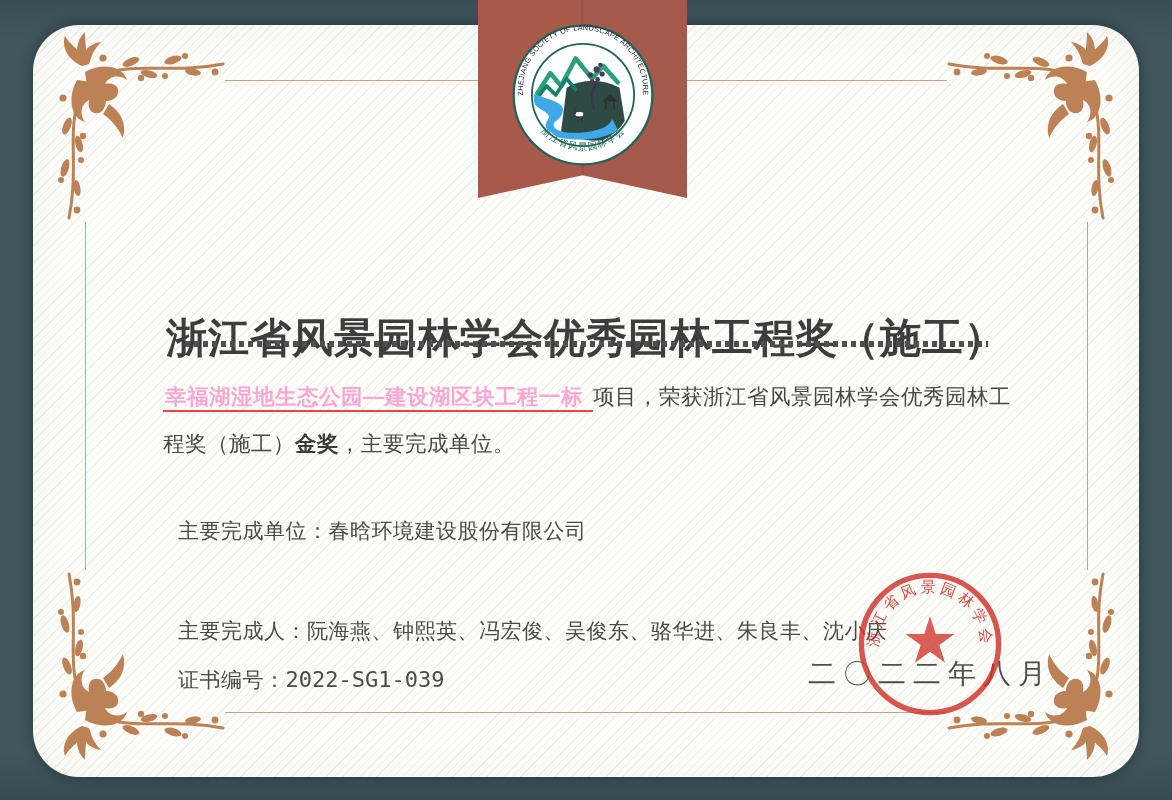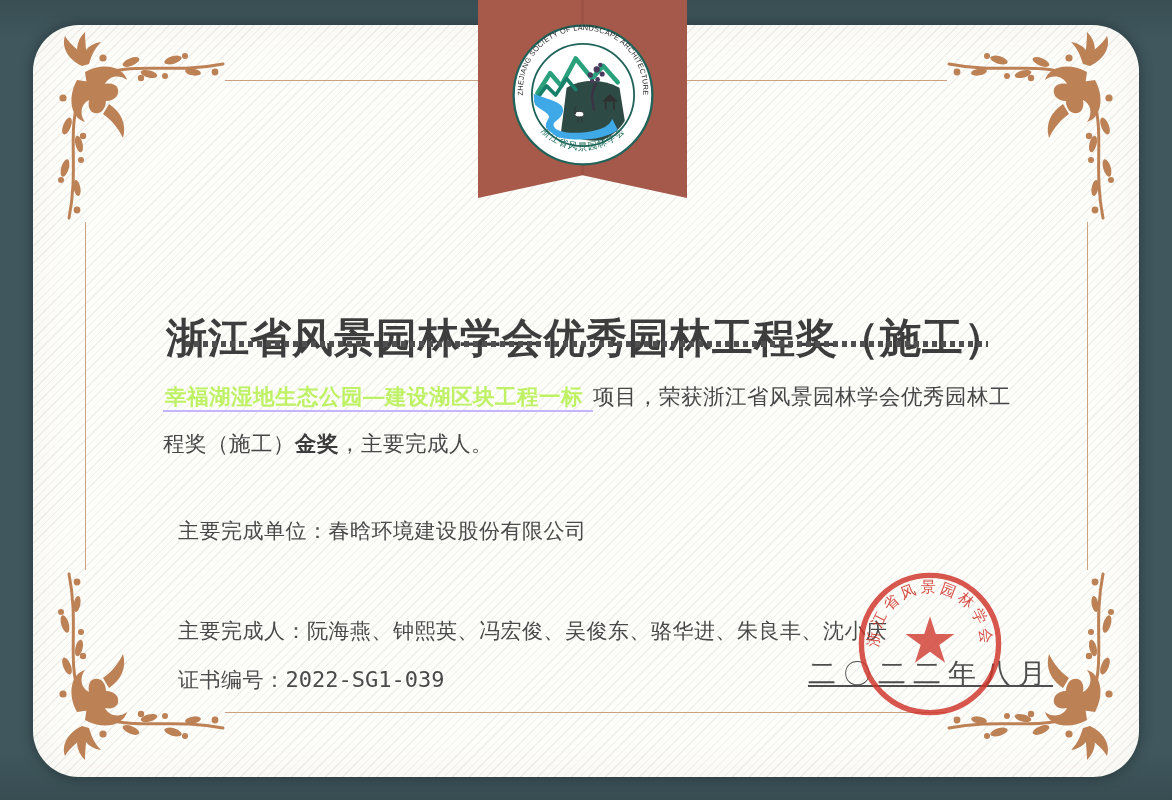--- a/index.html
+++ b/index.html
@@ -45,33 +45,33 @@
   }
   .dashrule{
     position:absolute;left:185px;top:341px;width:803px;height:6px;z-index:2;
     background:repeating-linear-gradient(90deg,#4f4f4f 0 5px,rgba(0,0,0,0) 5px 9px);
   }
   
   .bodytext{
     position:absolute;left:163px;top:374px;width:862px;z-index:2;
     font-size:21.5px;line-height:47px;color:#474747;letter-spacing:.5px;
   }
-  .bodytext .project{font-weight:700;color:#bef264;border-bottom:2px solid #c4b5fd;padding:0 10px 1px 2px;margin-top:41px;}
+  .bodytext .project{font-weight:700;color:#f9a8d4;border-bottom:2px solid #ef4444;padding:0 10px 1px 2px;margin-top:41px;}
   .bodytext .grade{font-weight:700;color:#3c3c3c;}
   
   .field{position:absolute;left:178px;z-index:2;font-size:21px;color:#4a4a4a;letter-spacing:.5px;white-space:nowrap;}
   .field.unit{top:517px;text-align:right;}
   .field.people{top:617px;}
   .field.certno{top:666px;}
   .field .mono{font-family:"DejaVu Sans Mono","Liberation Mono",monospace;font-size:22px;letter-spacing:0;}
   
   .date{
     position:absolute;left:808px;top:655px;z-index:3;white-space:nowrap;
     font-family:"Liberation Serif","DejaVu Serif",serif;
-    font-size:28px;color:#4e4e4e;letter-spacing:7px;text-decoration:underline;
+    font-size:28px;color:#4e4e4e;letter-spacing:7px;
   }
   .seal{position:absolute;left:855px;top:569px;width:150px;height:150px;z-index:4;opacity:.92;}
 </style>
 </head>
 <body>
 
 <div class="frame-shade"></div>
 
 <div class="paper">
   
@@ -164,21 +164,21 @@
     <rect x="104" y="87" width="1.8" height="9" fill="#2f2f2f"></rect>
     <rect x="113" y="87" width="1.8" height="9" fill="#2f2f2f"></rect>
     <ellipse cx="76" cy="101" rx="5" ry="3" fill="#ffffff" stroke="#333" stroke-width="1"></ellipse>
     <path d="M72,101 q-3,-6 1,-9 M75,104 l-1,6 M78,104 l1,6" fill="none" stroke="#333" stroke-width="1"></path>
   </g>
 </svg>
 
 <div class="title">浙江省风景园林学会优秀园林工程奖（施工）</div>
 <div class="dashrule"></div>
 
-<div class="bodytext"><span class="project">幸福湖湿地生态公园—建设湖区块工程一标</span><span>项目，荣获浙江省风景园林学会优秀园林工程奖</span><span>（施工）</span><span class="grade">金奖</span><span>，主要完成人。</span></div>
+<div class="bodytext"><span class="project">幸福湖湿地生态公园—建设湖区块工程一标</span><span>项目，荣获浙江省风景园林学会优秀园林工程奖</span><span>（施工）</span><span class="grade">金奖</span><span>，主要完成单位。</span></div>
 
 <div class="field unit">
   <span>主要完成单位：</span><span>春晗环境建设股份有限公司</span>
 </div>
 <div class="field people">
   <span>主要完成人：</span><span>阮海燕、钟熙英、冯宏俊、吴俊东、骆华进、朱良丰、沈小庆</span>
 </div>
 <div class="field certno">
   <span>证书编号：</span><span class="mono">2022-SG1-039</span>
 </div>

